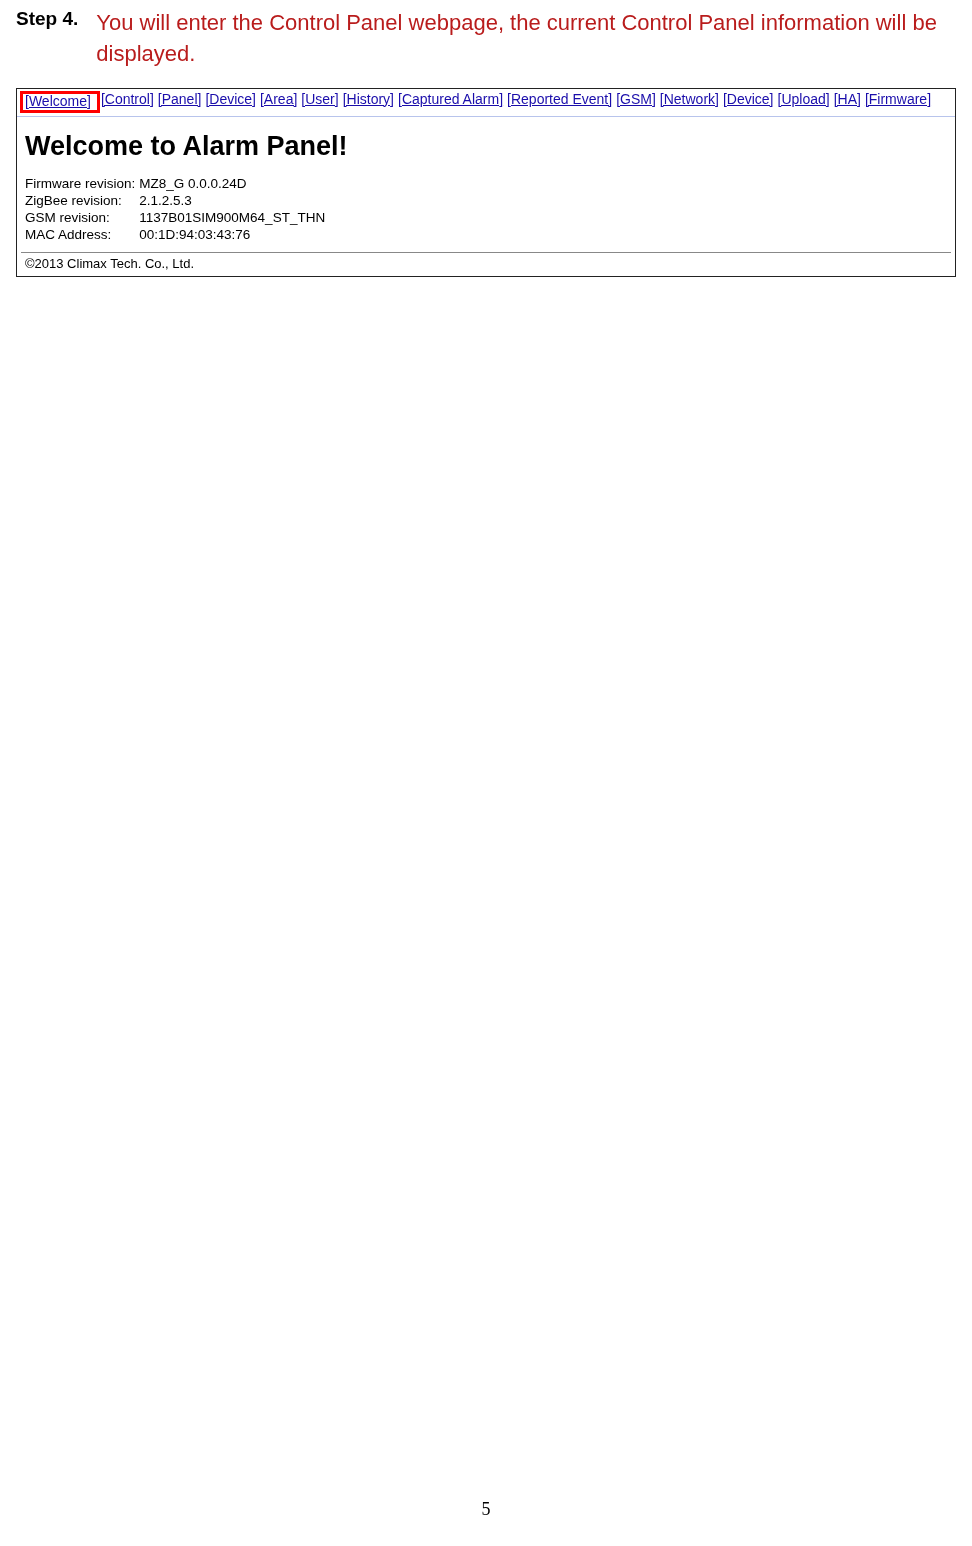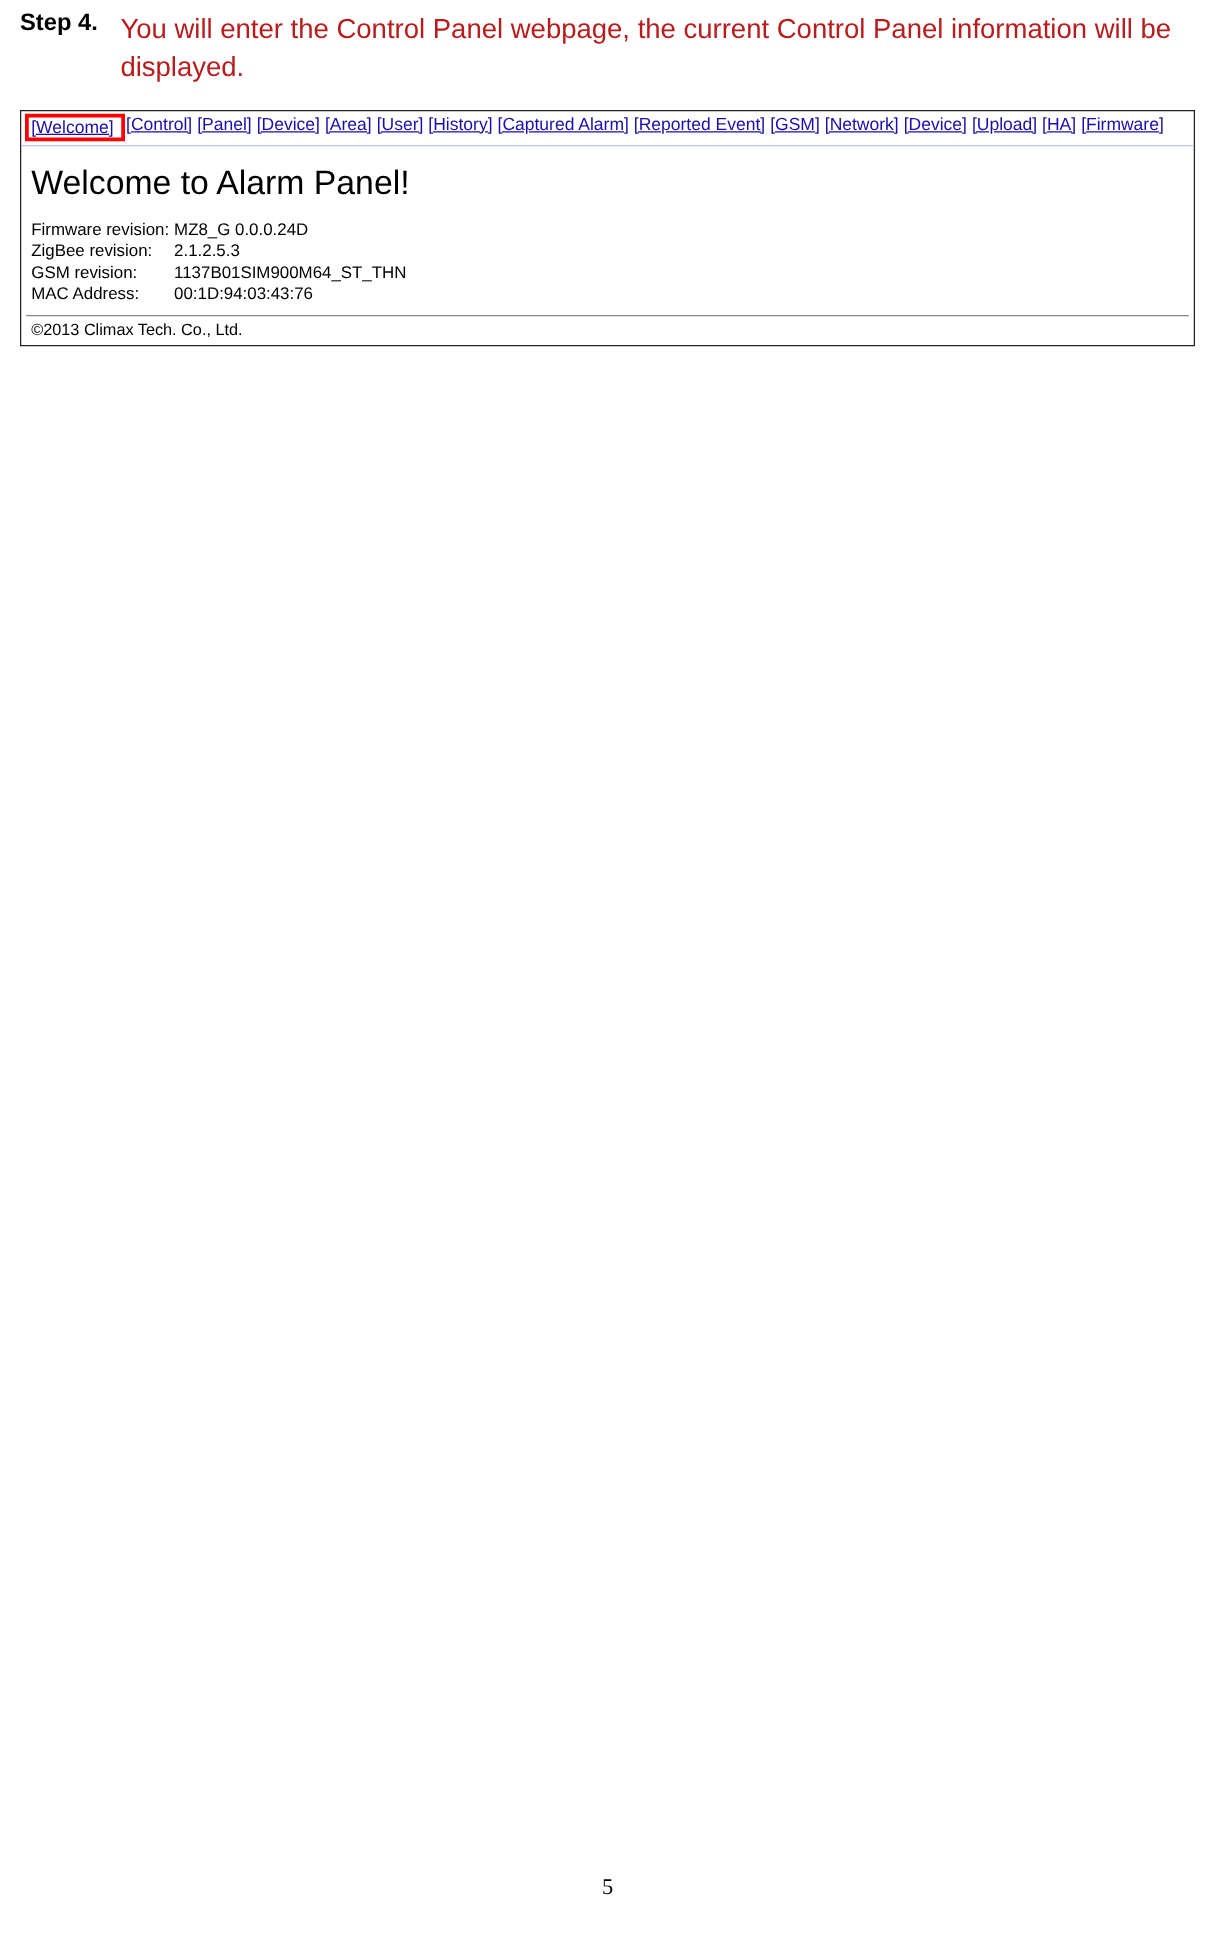--- a/index.html
+++ b/index.html
@@ -62,21 +62,21 @@
       border: 3px solid #ff0000;
       padding: 0 2px 2px 2px;
       line-height: 1;
       margin-right: 1px;
     }
     .panel-body {
       padding: 10px 8px 0 8px;
     }
     .panel-heading {
       font-size: 27px;
-      font-weight: normal;
+      font-weight: bold;
       color: #000;
       margin: 4px 0 14px 0;
     }
     .info-table {
       border-collapse: collapse;
       font-size: 13.5px;
       font-family: Arial, sans-serif;
       margin-bottom: 8px;
     }
     .info-table td {

